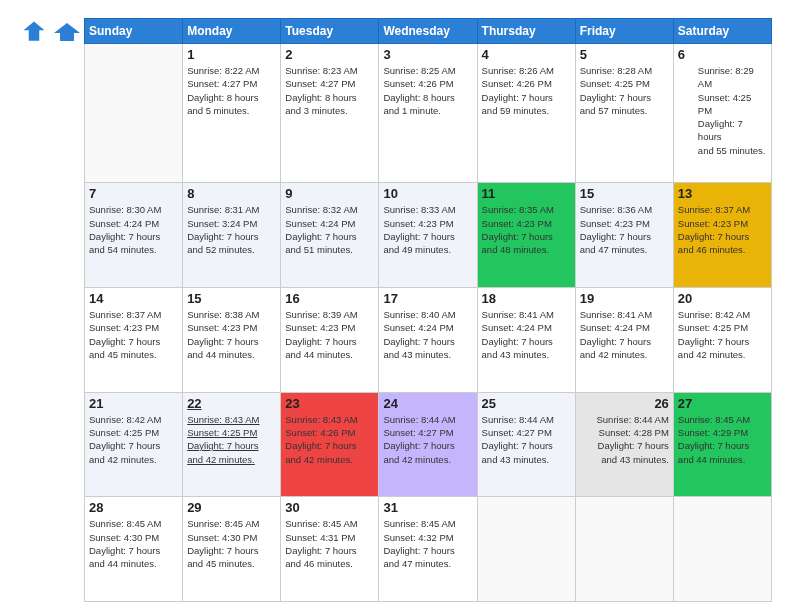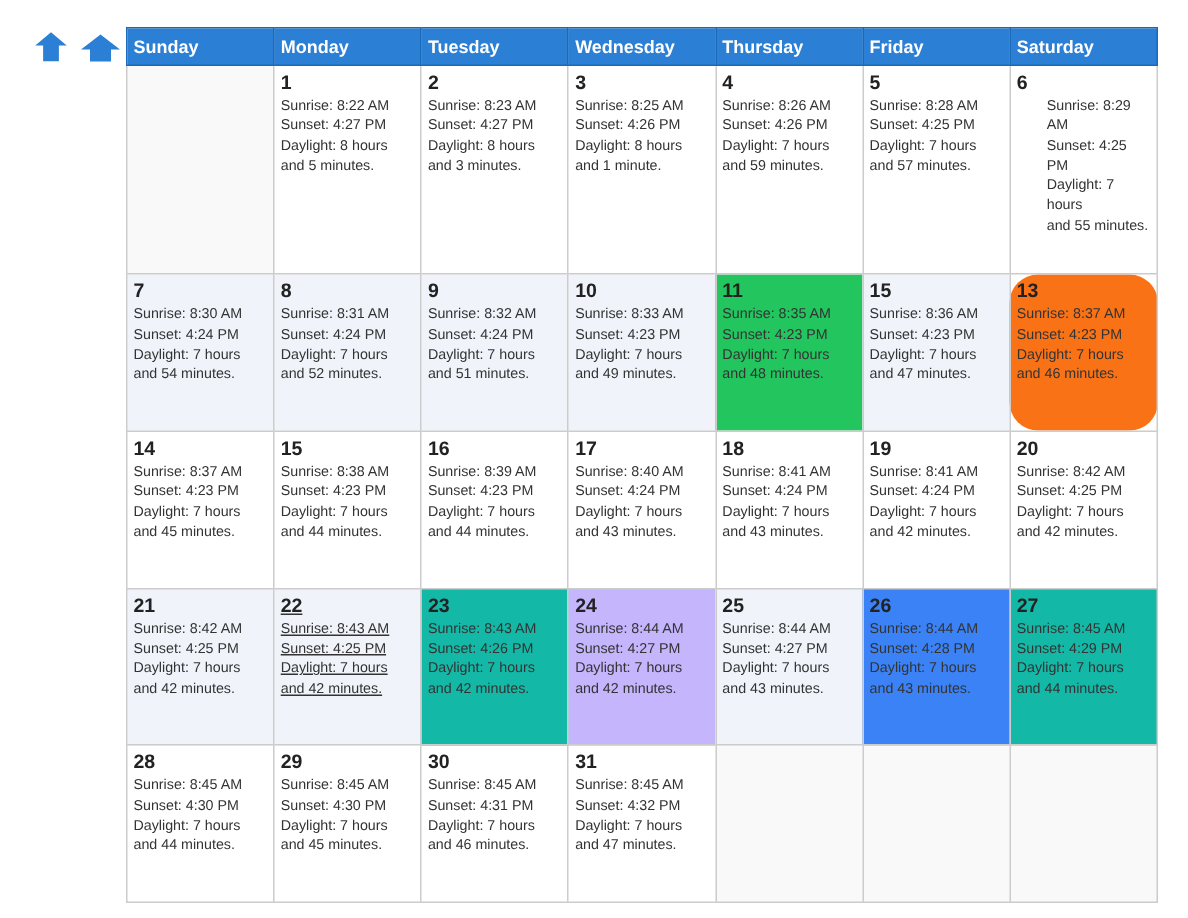--- a/index.html
+++ b/index.html
@@ -174,21 +174,21 @@
           <td style="background: rgb(240, 244, 250);">
             <span class="day-num">7</span>
             <div class="day-info" style="white-space: pre-line;">Sunrise: 8:30 AM
 Sunset: 4:24 PM
 Daylight: 7 hours
 and 54 minutes.</div>
           </td>
           <td style="background: rgb(240, 244, 250);">
             <span class="day-num">8</span>
             <div class="day-info" style="white-space: pre-line;">Sunrise: 8:31 AM
-Sunset: 4:24 PM
+Sunset: 3:24 PM
 Daylight: 7 hours
 and 52 minutes.</div>
           </td>
           <td style="background: rgb(240, 244, 250);">
             <span class="day-num">9</span>
             <div class="day-info" style="white-space: pre-line;">Sunrise: 8:32 AM
 Sunset: 4:24 PM
 Daylight: 7 hours
 and 51 minutes.</div>
           </td>
@@ -206,21 +206,21 @@
 Daylight: 7 hours
 and 48 minutes.</div>
           </td>
           <td style="background: rgb(240, 244, 250);">
             <span class="day-num">15</span>
             <div class="day-info" style="white-space: pre-line;">Sunrise: 8:36 AM
 Sunset: 4:23 PM
 Daylight: 7 hours
 and 47 minutes.</div>
           </td>
-          <td style="background: #f97316; border-radius: 19px;">
+          <td style="background: #eab308;">
             <span class="day-num">13</span>
             <div class="day-info" style="white-space: pre-line;">Sunrise: 8:37 AM
 Sunset: 4:23 PM
 Daylight: 7 hours
 and 46 minutes.</div>
           </td>
         </tr>
         <tr>
           <td>
             <span class="day-num">14</span>
@@ -280,49 +280,49 @@
 Daylight: 7 hours
 and 42 minutes.</div>
           </td>
           <td style="background: rgb(240, 244, 250); text-decoration: underline;">
             <span class="day-num">22</span>
             <div class="day-info" style="white-space: pre-line;">Sunrise: 8:43 AM
 Sunset: 4:25 PM
 Daylight: 7 hours
 and 42 minutes.</div>
           </td>
-          <td style="background: #14b8a6;">
+          <td style="background: #ef4444;">
             <span class="day-num">23</span>
             <div class="day-info" style="white-space: pre-line;">Sunrise: 8:43 AM
 Sunset: 4:26 PM
 Daylight: 7 hours
 and 42 minutes.</div>
           </td>
           <td style="background: #c4b5fd;">
             <span class="day-num">24</span>
             <div class="day-info" style="white-space: pre-line;">Sunrise: 8:44 AM
 Sunset: 4:27 PM
 Daylight: 7 hours
 and 42 minutes.</div>
           </td>
           <td style="background: rgb(240, 244, 250);">
             <span class="day-num">25</span>
             <div class="day-info" style="white-space: pre-line;">Sunrise: 8:44 AM
 Sunset: 4:27 PM
 Daylight: 7 hours
 and 43 minutes.</div>
           </td>
-          <td style="background: #3b82f6;">
+          <td style="background: #e5e5e5; text-align: right;">
             <span class="day-num">26</span>
             <div class="day-info" style="white-space: pre-line;">Sunrise: 8:44 AM
 Sunset: 4:28 PM
 Daylight: 7 hours
 and 43 minutes.</div>
           </td>
-          <td style="background: #14b8a6;">
+          <td style="background: #22c55e;">
             <span class="day-num">27</span>
             <div class="day-info" style="white-space: pre-line;">Sunrise: 8:45 AM
 Sunset: 4:29 PM
 Daylight: 7 hours
 and 44 minutes.</div>
           </td>
         </tr>
         <tr>
           <td>
             <span class="day-num">28</span>

